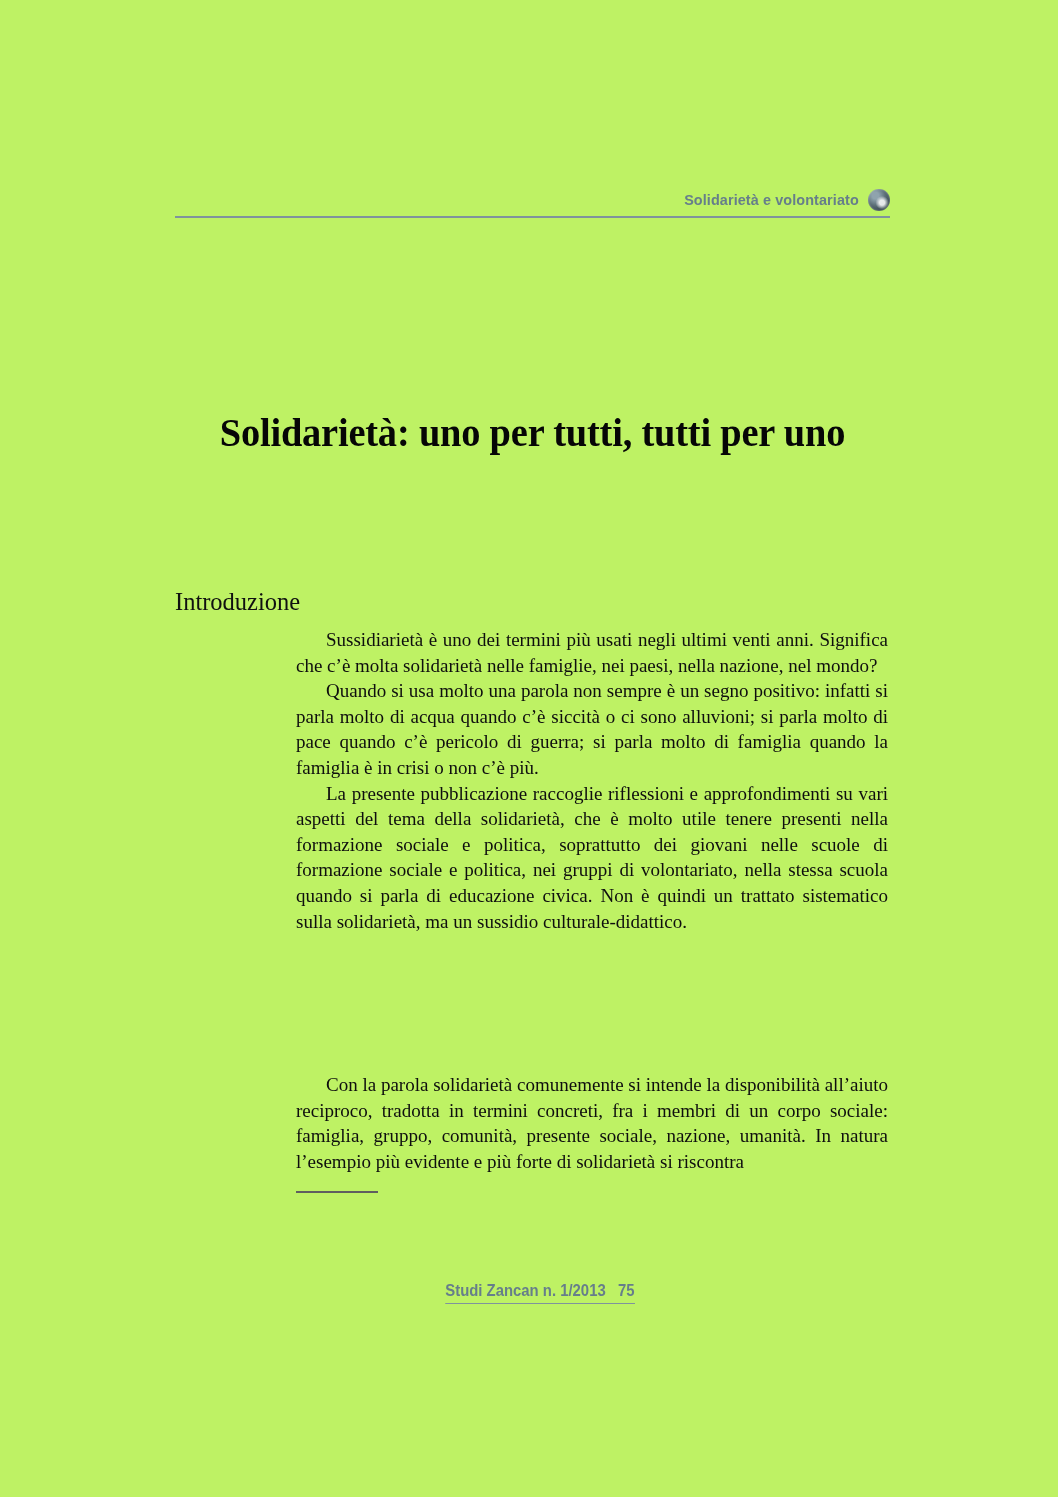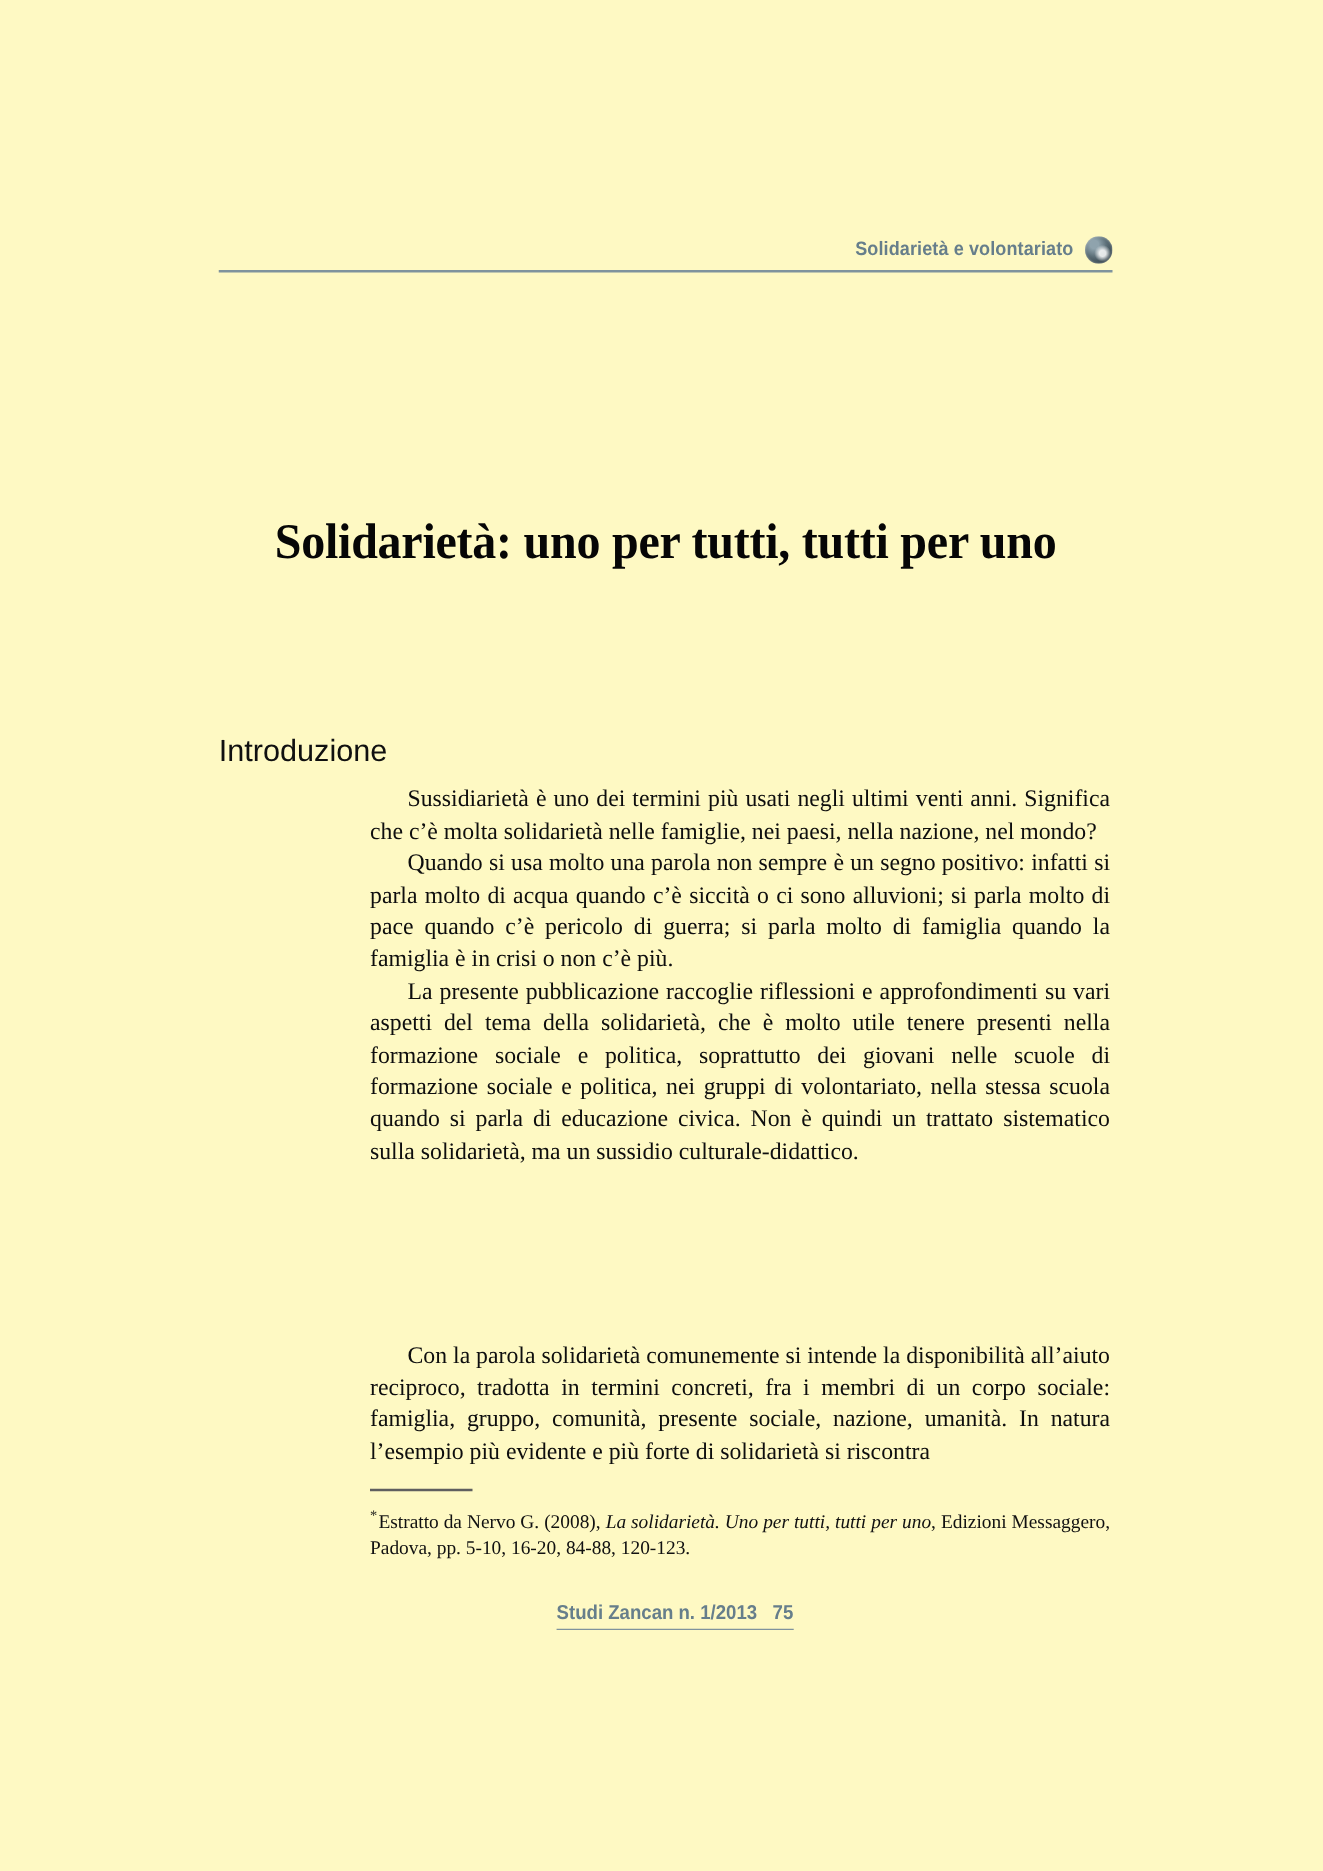--- a/index.html
+++ b/index.html
@@ -6,21 +6,21 @@
   html, body {
     margin: 0;
     padding: 0;
     background: #ffffff;
   }
   .page {
     position: relative;
     width: 1058px;
     height: 1497px;
     margin: 0 auto;
-    background: #fef9c3;
+    background: #bef264;
     overflow: hidden;
     font-family: "Liberation Serif", "DejaVu Serif", serif;
     color: #0d0d0d;
     -webkit-font-smoothing: antialiased;
   }
 
   
   .running-head {
     position: absolute;
     left: 175px;
@@ -79,21 +79,21 @@
     color: #060606;
     transform: scaleX(0.96);
     transform-origin: center top;
   }
 
   
   .section-heading {
     position: absolute;
     left: 175px;
     width: 715px;
-    font-family: Liberation Sans, sans-serif;
+    font-family: Liberation Serif, serif;
     font-weight: normal;
     font-size: 24.5px;
     line-height: 1.2;
     color: #101010;
   }
   #heading-introduzione { top: 567px; }
   #heading-idee-fondamentali { top: 988px; }
 
   .subsection-heading {
     position: absolute;
@@ -196,22 +196,19 @@
   </div>
 
 
 
   <div class="body-block" id="body-significato">
     <p>Con la parola solidarietà comunemente si intende la disponibilità all’aiuto reciproco, tradotta in termini concreti, fra i membri di un corpo sociale: famiglia, gruppo, comunità, presente sociale, nazione, umanità. In natura l’esempio più evidente e più forte di solidarietà si riscontra</p>
   </div>
 
   <div class="footnote">
     <div class="footnote-rule"></div>
-    <div class="footnote-text">
-      <span class="footnote-marker">*</span><span>Estratto da Nervo G. (2008), </span><span class="footnote-italic">La solidarietà. Uno per tutti, tutti per uno</span><span>, Edizioni Messaggero, Padova, pp. 5-10, 16-20, 84-88, 120-123.</span>
-    </div>
   </div>
 
   <div class="page-footer">
     <span class="page-footer-label">Studi Zancan n. 1/2013   75</span>
   </div>
 
 </div>
 
 </body></html>

